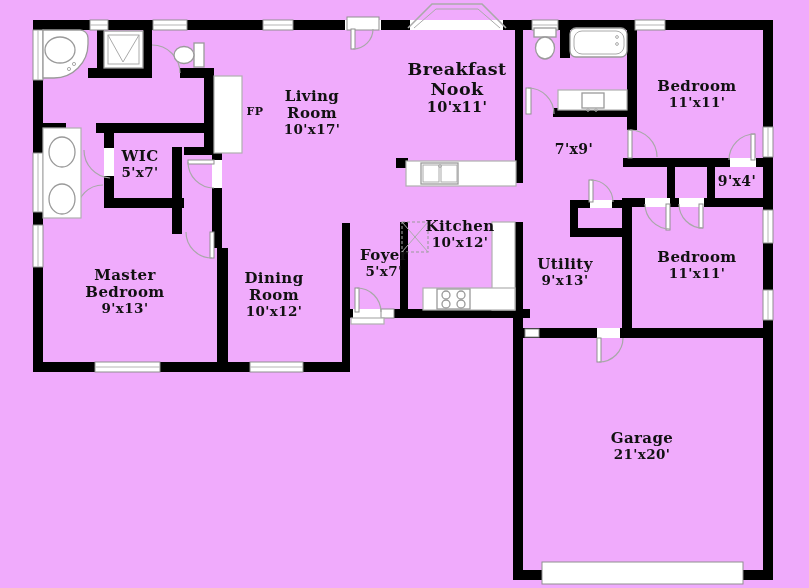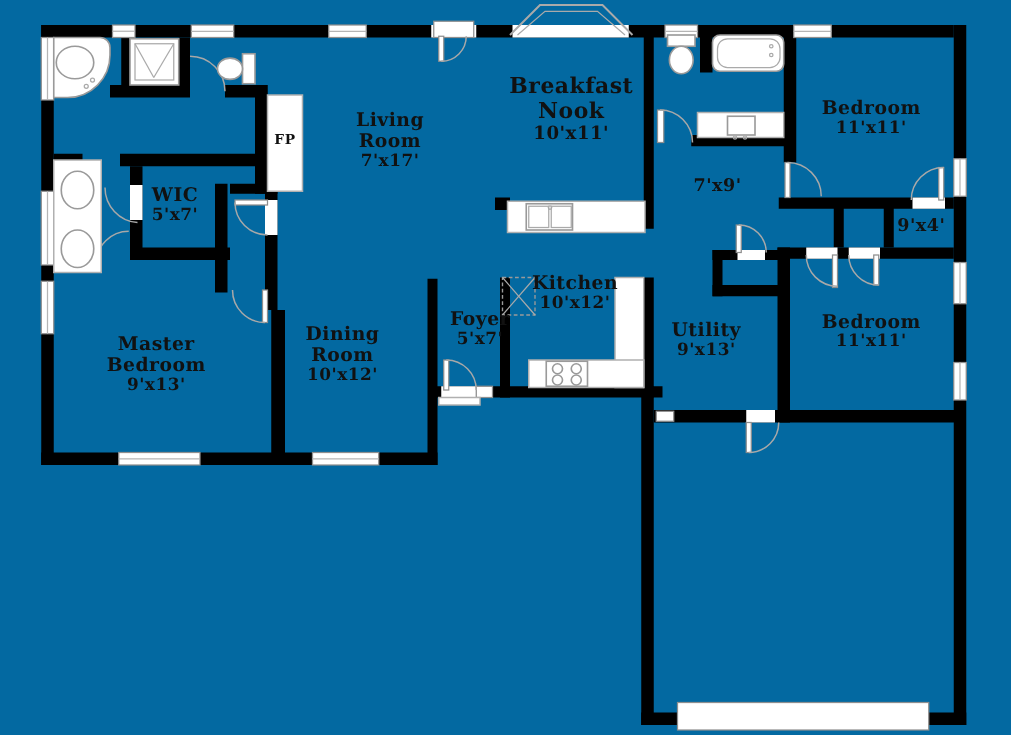--- a/index.html
+++ b/index.html
@@ -1,37 +1,37 @@
 <!DOCTYPE html>
 <html><head>
 <meta charset="utf-8">
 <style>
   html,body{margin:0;padding:0;background:#fff;}
-  #plan{position:relative;width:809px;height:588px;background:#0369a1;overflow:hidden;
+  #plan{position:relative;width:809px;height:588px;background:#f0abfc;overflow:hidden;
         font-family:"DejaVu Serif", serif;}
   #plan svg{position:absolute;left:0;top:0;}
   .wall{fill:#000;}
   .open{fill:#fff;}
   .win{fill:#fff;stroke:#8f8f8f;stroke-width:1;}
   .wline{stroke:#b5b5b5;stroke-width:1;}
   .fix{fill:#fff;stroke:#9a9a9a;stroke-width:1.3;}
   .cnt{fill:#fff;stroke:#b0b0b0;stroke-width:1.2;}
   .arc{fill:none;stroke:#a8a8a8;stroke-width:1.2;}
   .leaf{fill:#fff;stroke:#8f8f8f;stroke-width:1;}
   .thin{fill:none;stroke:#aaa;stroke-width:1;}
   .dash{fill:none;stroke:#9a9a9a;stroke-width:1.1;stroke-dasharray:3 2;}
   .label{position:absolute;transform:translate(-50%,-50%);display:flex;flex-direction:column;
          align-items:center;color:#111;font-weight:bold;text-align:center;line-height:1.12;
          letter-spacing:.4px;white-space:nowrap;}
   .label .nm{font-size:15px;}
   .label .dim{font-size:13.5px;}
   .label.big .nm{font-size:17.5px;}
   .label.big .dim{font-size:14.5px;}
   .label.small .dim{font-size:14px;}
-  .label.fp{font-size:11px;letter-spacing:.5px;}
+  .label.fp{font-size:11px;letter-spacing:.5px;margin-left:27px;}
 </style>
 </head>
 <body>
 
 <div id="plan">
 <svg width="809" height="588" viewBox="0 0 809 588">
 
   <g>
     <rect class="wall" x="33" y="20" width="730" height="10"></rect>
     <rect class="wall" x="33" y="20" width="10" height="352"></rect>
@@ -298,46 +298,50 @@
 </svg>
 
   <div class="label big" style="left:457px;top:88px">
     <span class="nm">Breakfast</span>
     <span class="nm">Nook</span>
     <span class="dim">10'x11'</span>
   </div>
   <div class="label" style="left:312px;top:112px">
     <span class="nm">Living</span>
     <span class="nm">Room</span>
-    <span class="dim">7'x17'</span>
+    <span class="dim">10'x17'</span>
   </div>
   <div class="label small" style="left:574px;top:150px">
     <span class="dim">7'x9'</span>
   </div>
   <div class="label" style="left:697px;top:94px">
     <span class="nm">Bedroom</span>
     <span class="dim">11'x11'</span>
   </div>
   <div class="label small" style="left:737px;top:182px">
     <span class="dim">9'x4'</span>
   </div>
   <div class="label" style="left:697px;top:265px">
     <span class="nm">Bedroom</span>
     <span class="dim">11'x11'</span>
   </div>
   <div class="label" style="left:565px;top:272px">
     <span class="nm">Utility</span>
     <span class="dim">9'x13'</span>
+  </div>
+  <div class="label" style="left:642px;top:446px">
+    <span class="nm">Garage</span>
+    <span class="dim">21'x20'</span>
   </div>
   <div class="label" style="left:125px;top:291px">
     <span class="nm">Master</span>
     <span class="nm">Bedroom</span>
     <span class="dim">9'x13'</span>
   </div>
-  <div class="label" style="left:274px;top:283px">
+  <div class="label" style="left:274px;top:294px">
     <span class="nm">Dining</span>
     <span class="nm">Room</span>
     <span class="dim">10'x12'</span>
   </div>
   <div class="label" style="left:384px;top:263px">
     <span class="nm">Foyer</span>
     <span class="dim">5'x7'</span>
   </div>
   <div class="label" style="left:460px;top:234px">
     <span class="nm">Kitchen</span>

